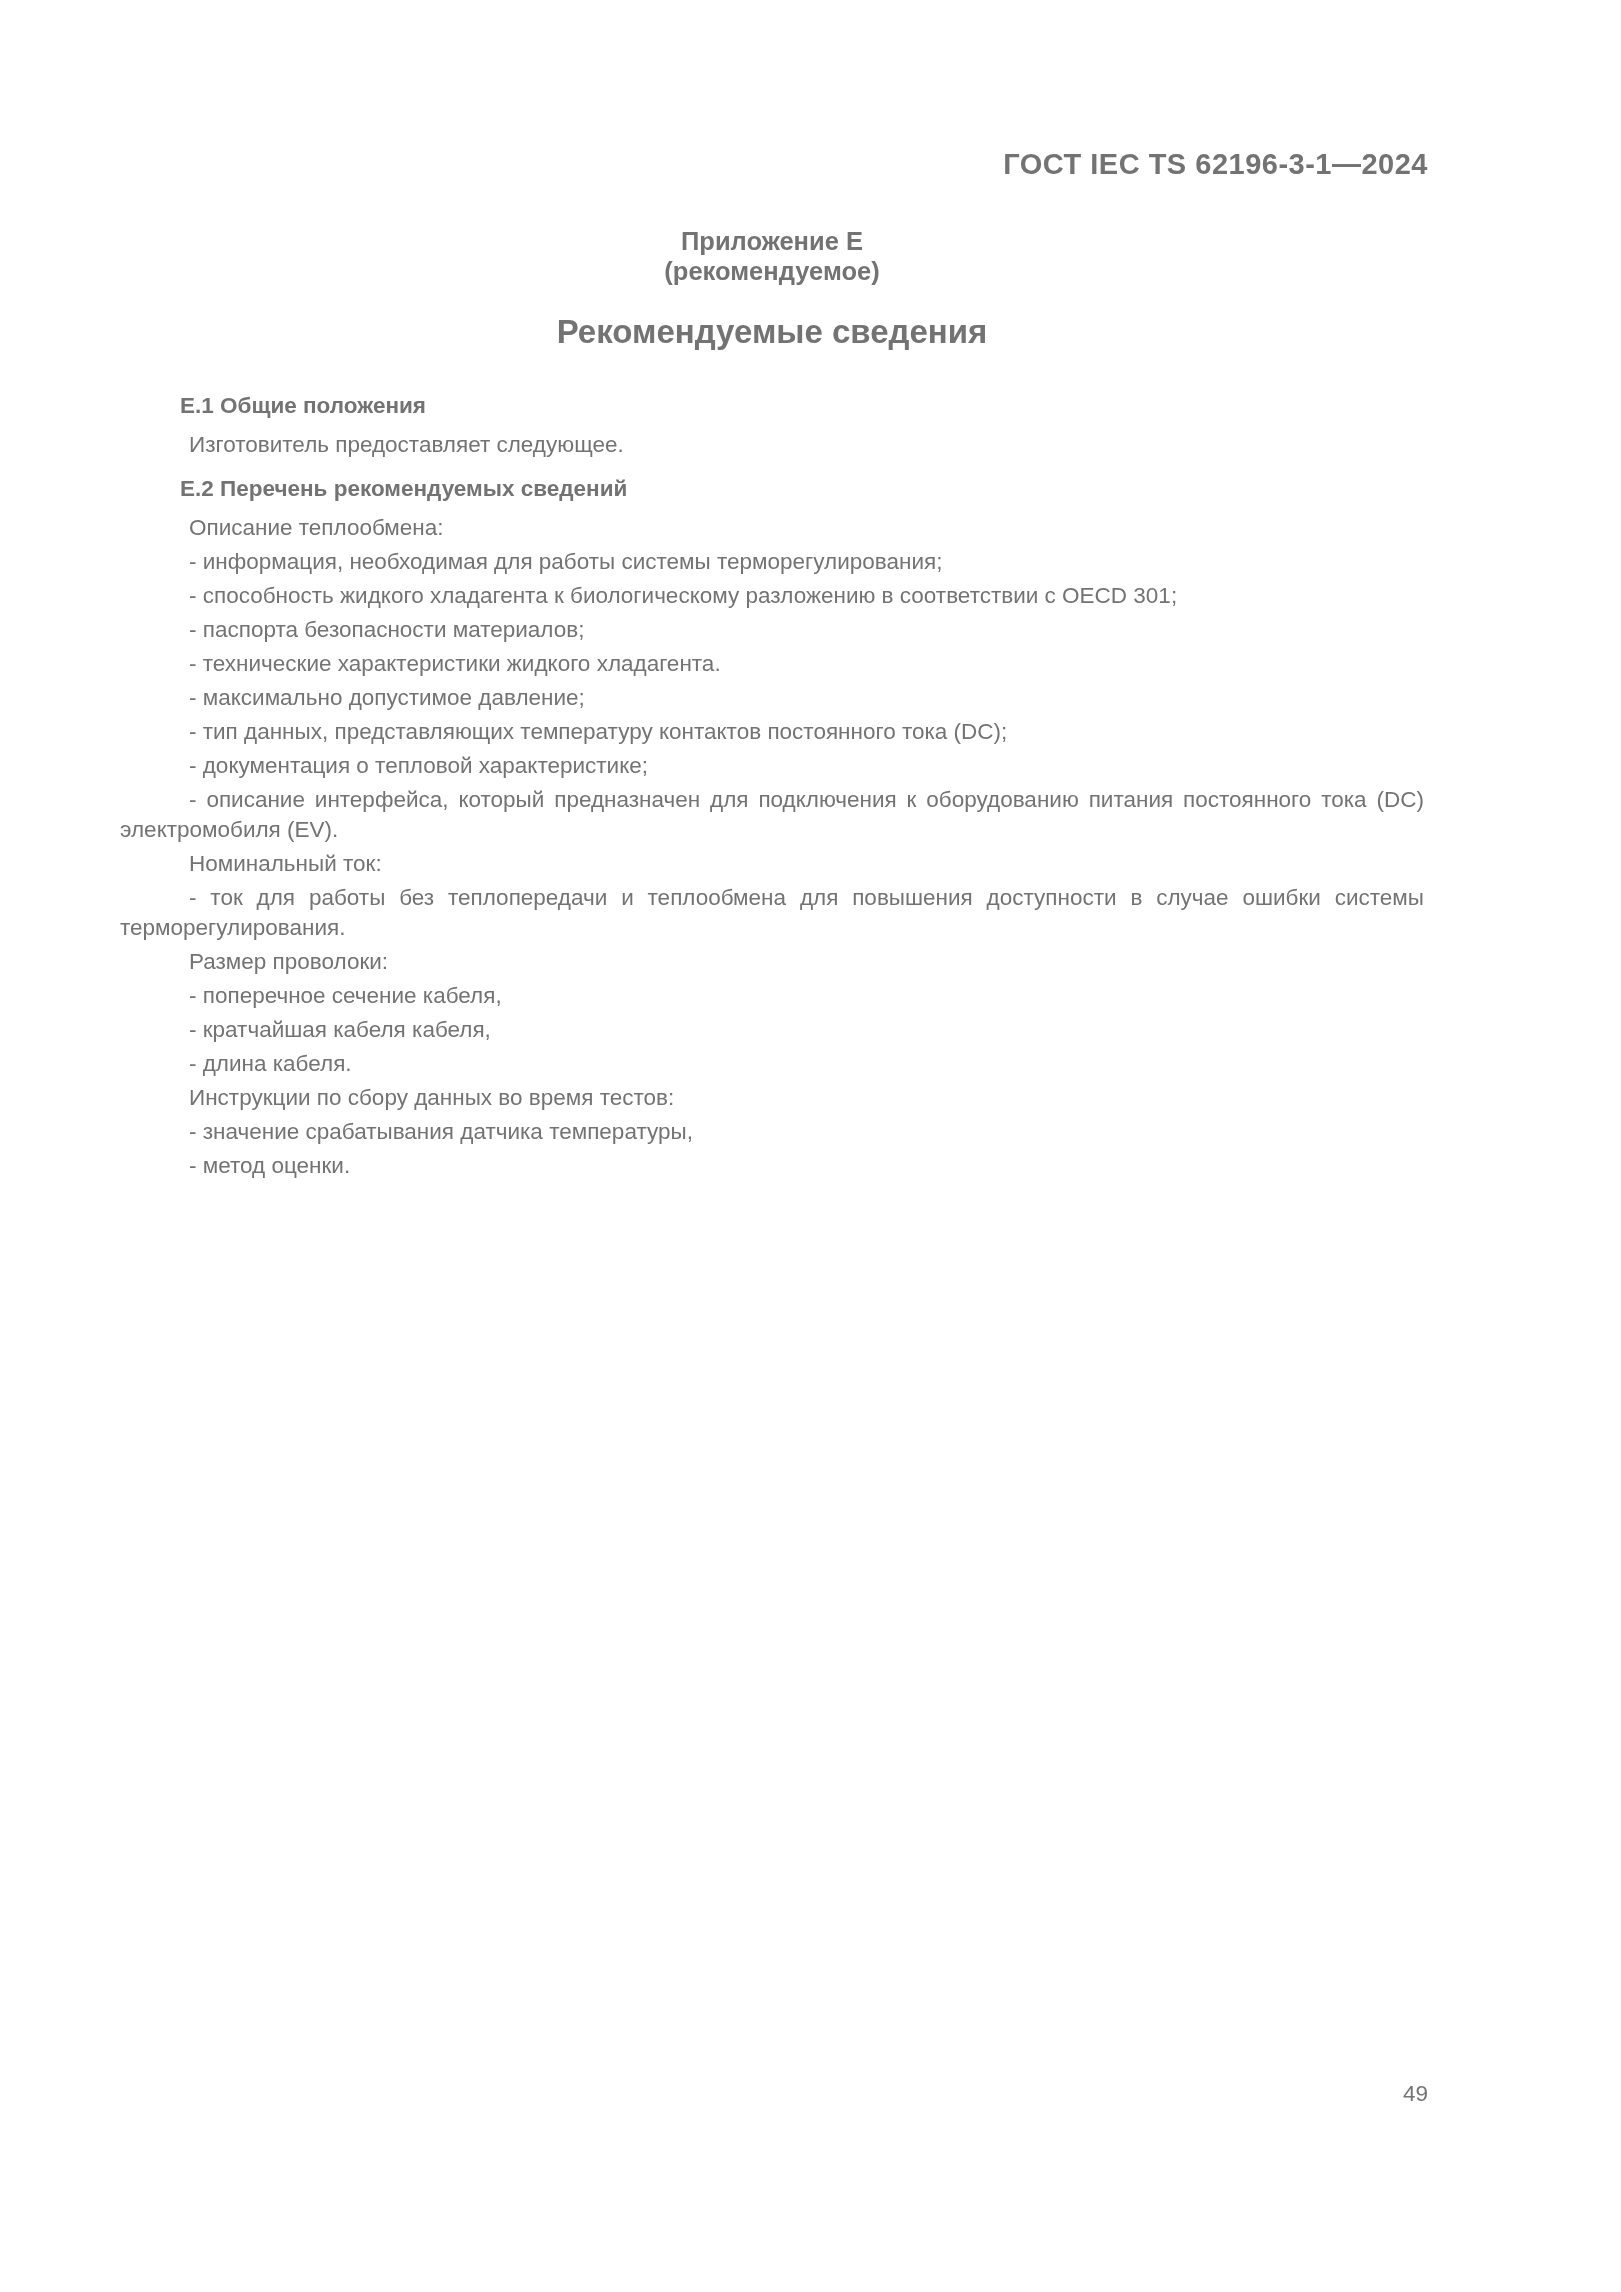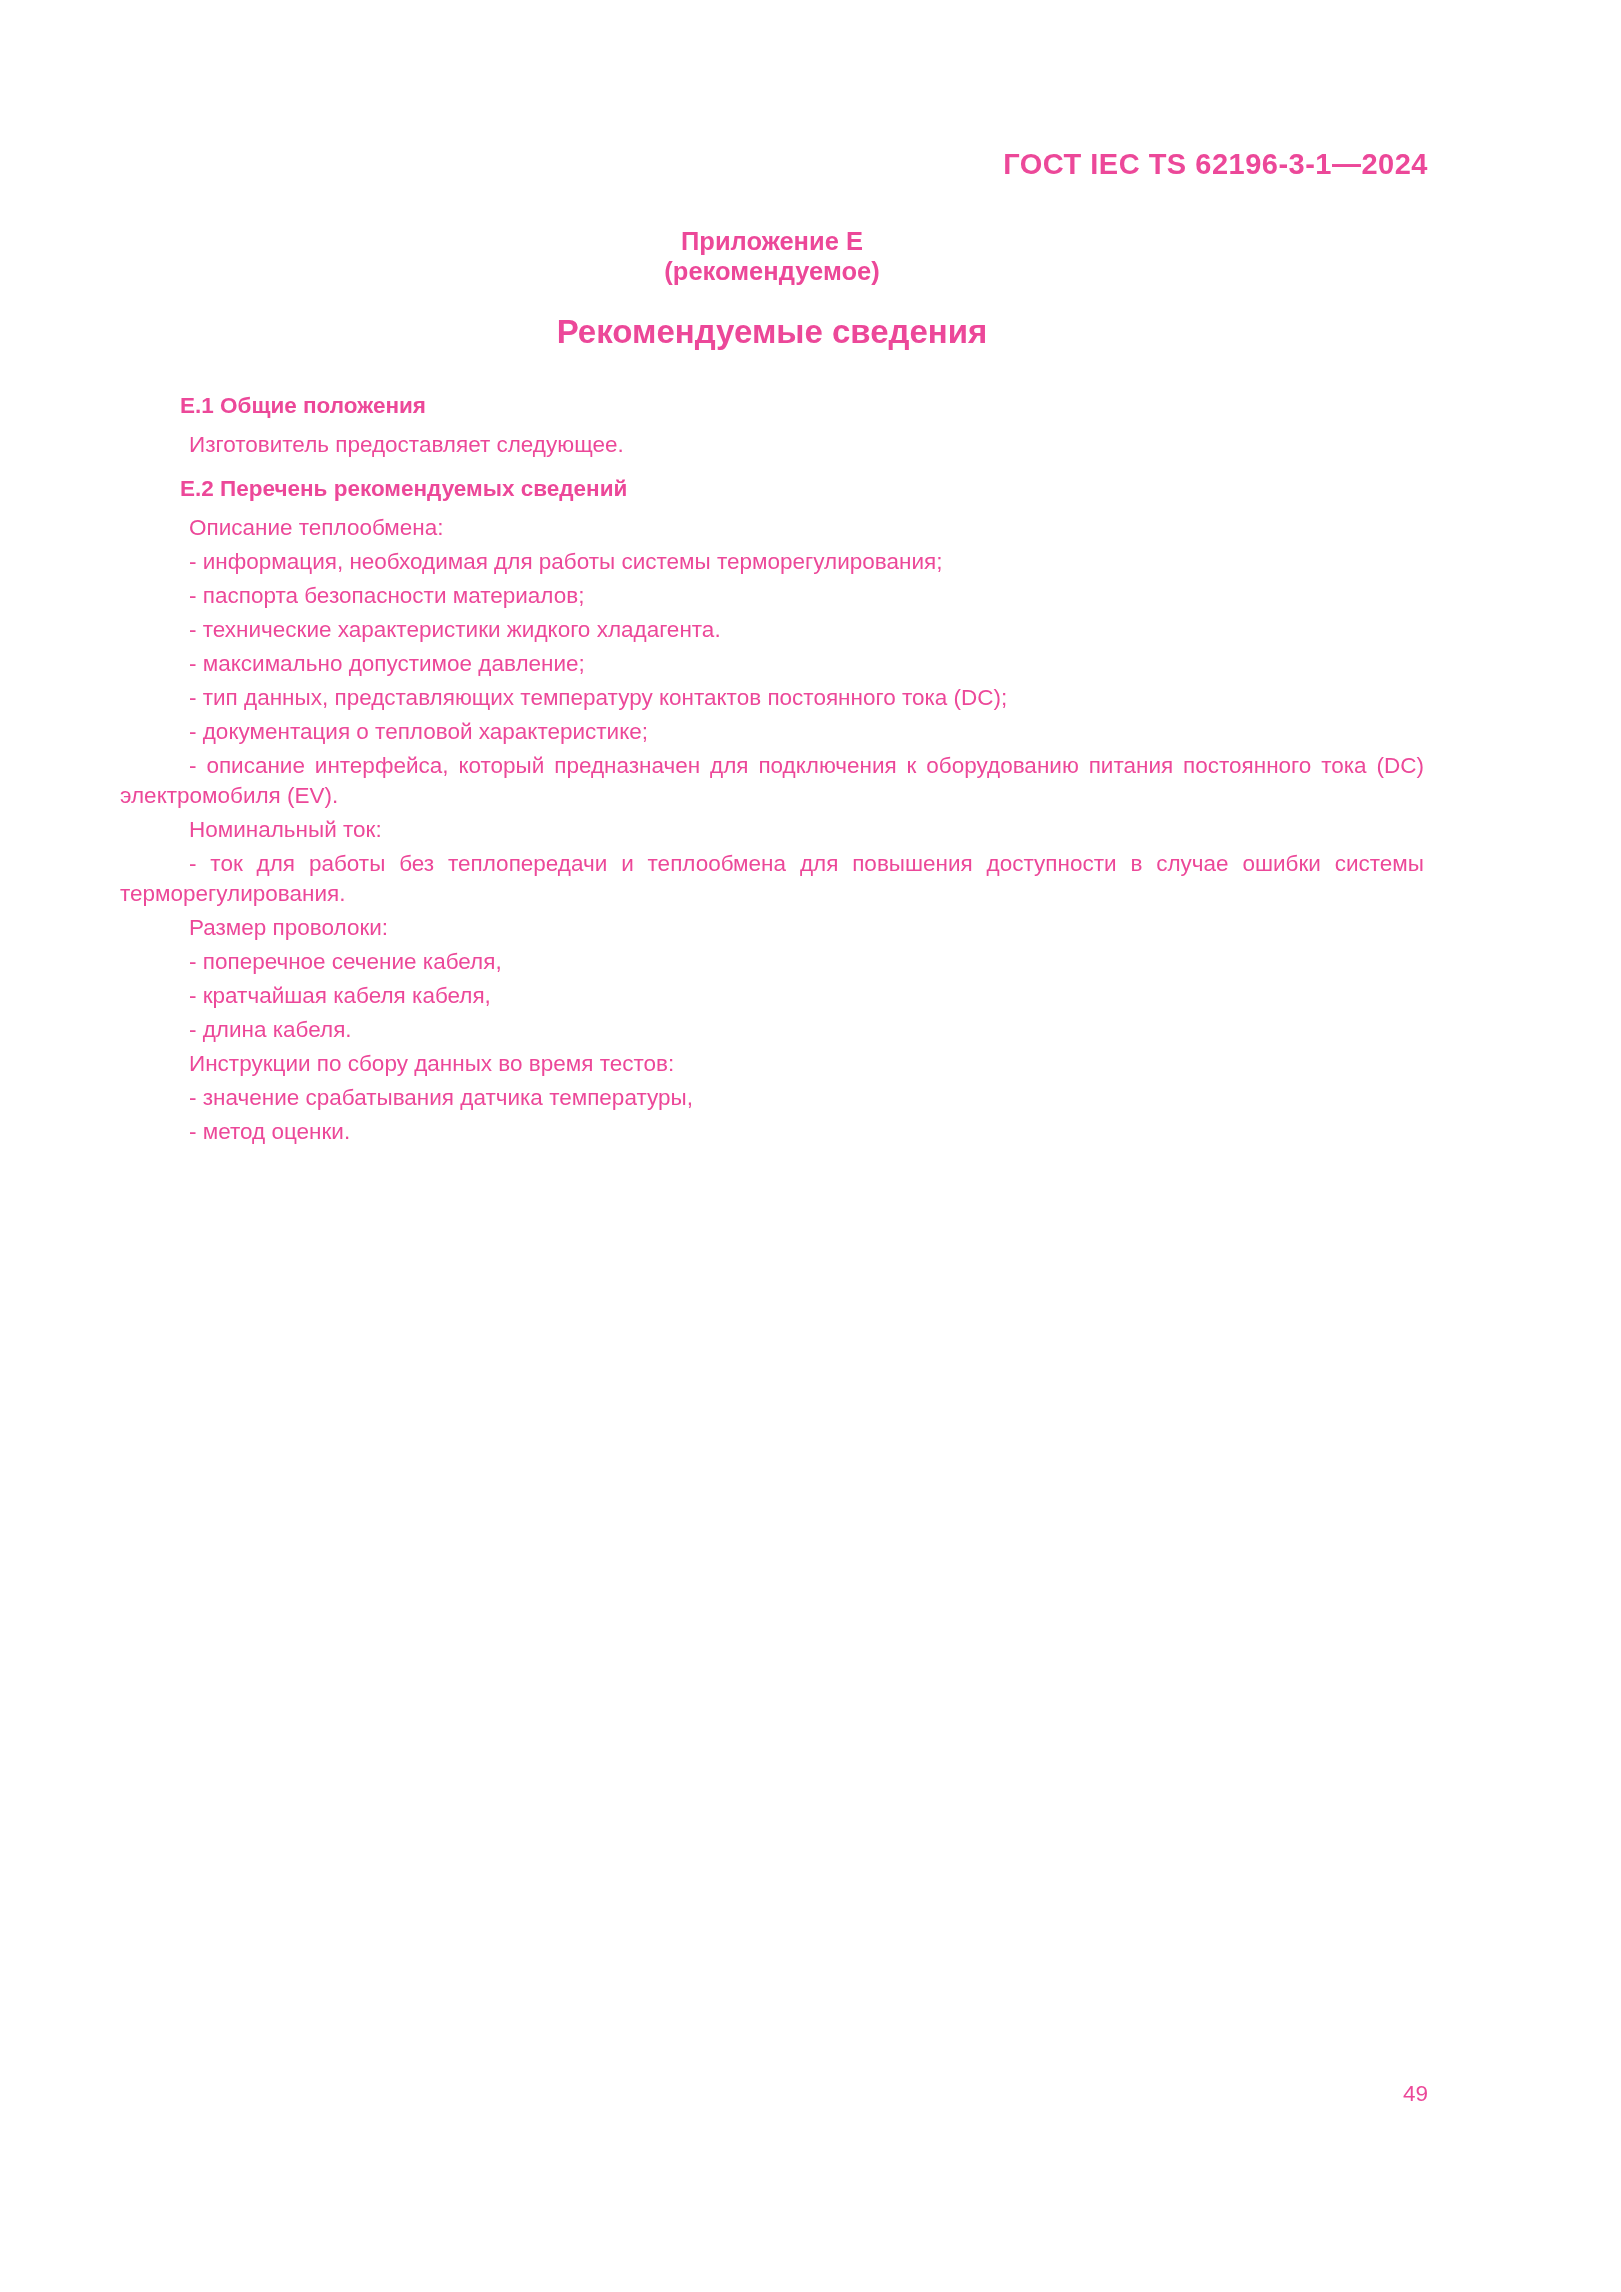--- a/index.html
+++ b/index.html
@@ -3,21 +3,21 @@
 <meta charset="utf-8">
 <style>
   html, body { margin: 0; padding: 0; background: #777; }
   .page {
     position: relative;
     width: 1621px;
     height: 2293px;
     margin: 0 auto;
     background: #ffffff;
     font-family: "Liberation Sans", sans-serif;
-    color: #ec4899;
+    color: #737373;
     overflow: hidden;
   }
   .content {
     position: absolute;
     left: 116px;
     right: 193px;
     top: 0;
   }
   .doc-header {
     margin-top: 147px;
@@ -81,20 +81,21 @@
     </div>
 
     <div class="doc-subtitle">Рекомендуемые сведения</div>
 
     <div class="blocks">
         <p class="heading">Е.1 Общие положения</p>
         <p class="para">Изготовитель предоставляет следующее.</p>
         <p class="heading">Е.2 Перечень рекомендуемых сведений</p>
         <p class="para">Описание теплообмена:</p>
         <p class="item">- информация, необходимая для работы системы терморегулирования;</p>
+        <p class="item">- способность жидкого хладагента к биологическому разложению в соответствии с OECD 301;</p>
         <p class="item">- паспорта безопасности материалов;</p>
         <p class="item">- технические характеристики жидкого хладагента.</p>
         <p class="item">- максимально допустимое давление;</p>
         <p class="item">- тип данных, представляющих температуру контактов постоянного тока (DC);</p>
         <p class="item">- документация о тепловой характеристике;</p>
         <p class="item">- описание интерфейса, который предназначен для подключения к оборудованию питания постоянного тока (DC) электромобиля (EV).</p>
         <p class="para">Номинальный ток:</p>
         <p class="item">- ток для работы без теплопередачи и теплообмена для повышения доступности в случае ошибки системы терморегулирования.</p>
         <p class="para">Размер проволоки:</p>
         <p class="item">- поперечное сечение кабеля,</p>

